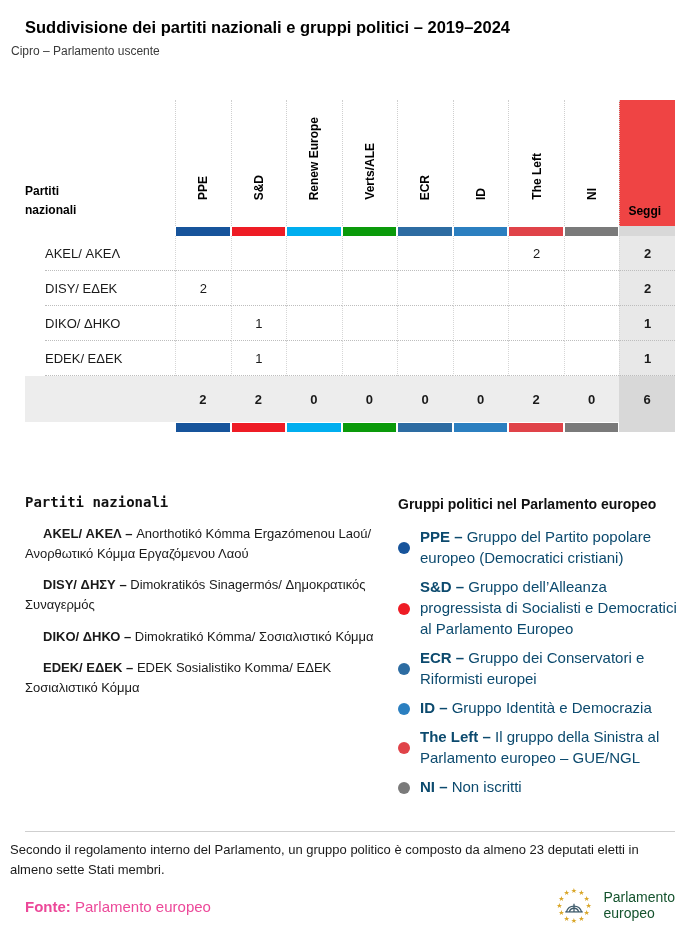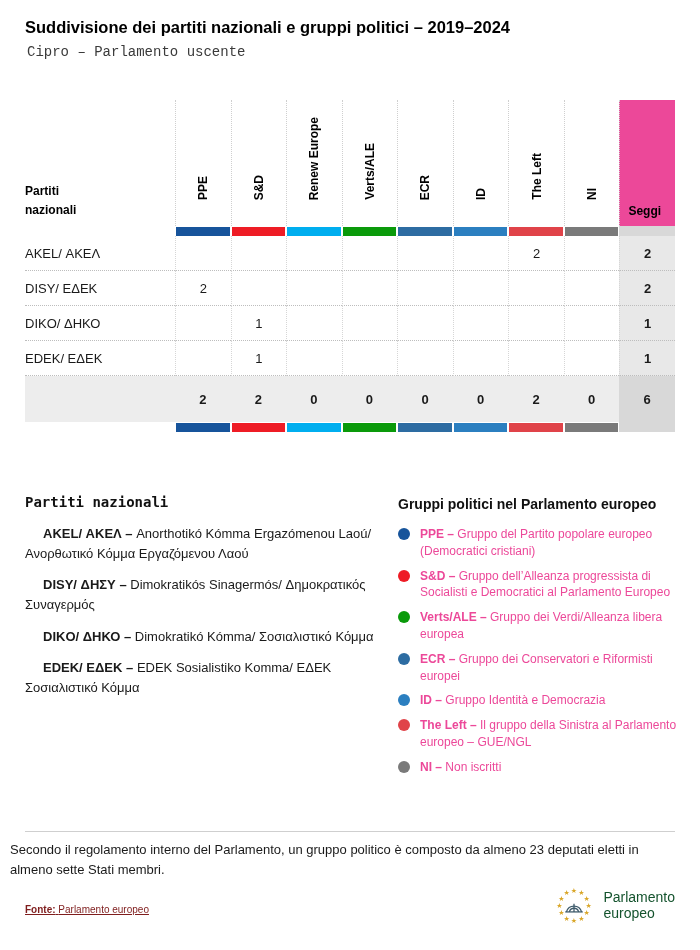--- a/index.html
+++ b/index.html
@@ -1,75 +1,75 @@
 <!DOCTYPE html>
 <html><head>
 <meta charset="utf-8">
 <style>
   * { margin:0; padding:0; box-sizing:border-box; }
   html,body { background:#ffffff; }
   body { font-family:"Liberation Sans", sans-serif; color:#1a1a1a; }
   .page { position:relative; width:700px; height:950px; background:#ffffff; overflow:hidden; }
 
   .title { position:absolute; left:25px; top:18px; font-size:16.5px; font-weight:bold; color:#000; }
-  .subtitle { position:absolute; left:27px; top:44px; font-size:14px; color:#3a3a3a;font-family:Liberation Mono, monospace; }
+  .subtitle { position:absolute; left:11px; top:44px; font-size:12px; color:#3a3a3a; }
 
   
   .seats-table { position:absolute; left:25px; top:100px; width:650px;
                  display:grid; grid-template-columns:150px repeat(9, 1fr); }
   .cell { display:flex; align-items:center; justify-content:center; font-size:13px; color:#1a1a1a; }
 
   .head-party { height:126px; align-items:flex-end; justify-content:flex-start; padding-bottom:6px; }
   .head-party-text { width:62px; font-weight:bold; font-size:12px; line-height:1.6; color:#000; }
 
   .head-group { height:126px; align-items:flex-end; padding-bottom:26px; border-left:1px dotted #cfcfcf; }
   .vlabel { writing-mode:vertical-rl; transform:rotate(180deg); font-weight:bold; font-size:12px;
             white-space:nowrap; color:#000; }
 
   .head-seggi { height:126px; align-items:flex-end; justify-content:flex-start;
                 padding:0 0 8px 8px; font-weight:bold; font-size:12px; color:#000;
-                background:#ec4899; border-left:1px dotted #cfcfcf; }
+                background:#ef4444; border-left:1px dotted #cfcfcf; }
 
   .bar-empty, .bar-cell, .bar-seggi { height:10px; }
   .bar-cell { padding:0; }
   .bar { height:9px; flex:1; margin:0 1px; }
   .bar-seggi { background:#d8d8d8; }
 
-  .body-party { height:35px; justify-content:flex-start; border-bottom:1px dotted #bdbdbd; }
+  .body-party { height:35px; justify-content:flex-start; border-bottom:1px dotted #bdbdbd;margin-left:20px; }
   .body-val   { height:35px; border-bottom:1px dotted #bdbdbd; border-left:1px dotted #d6d6d6; }
   .body-seggi { height:35px; border-bottom:1px dotted #bdbdbd; border-left:1px dotted #d6d6d6;
                 background:#e8e8e8; font-weight:bold; }
 
   .total-party { height:46px; background:#ededed; }
   .total-val   { height:46px; background:#ededed; font-weight:bold; }
   .total-seggi { height:46px; background:#d8d8d8; font-weight:bold; }
 
   
   .legend-left { position:absolute; left:25px; top:494px; width:352px; }
   .legend-left-heading { font-family:"DejaVu Sans Mono", monospace; font-weight:bold;
                          font-size:14px; color:#111; margin-bottom:14px; }
   .party-item { font-size:13px; line-height:1.55; color:#1a1a1a; margin-bottom:11px; }
   .party-item strong { font-weight:bold;margin-left:18px; }
 
   .legend-right { position:absolute; left:398px; top:496px; width:280px; }
   .legend-right-heading { font-weight:bold; font-size:14px; color:#111; margin-bottom:14px; }
-  .group-item { display:flex; align-items:flex-start; margin-bottom:8px;
-                font-size:12px; line-height:1.4; color:#ec4899; }
+  .group-item { display:flex; align-items:center; margin-bottom:8px;
+                font-size:15px; line-height:1.4; color:#0c4a6e; }
   .dot { width:12px; height:12px; border-radius:50%; flex:0 0 12px; margin:2px 10px 0 0; }
   .group-text strong { font-weight:bold; }
 
   
   .footnote-rule { position:absolute; left:25px; top:831px; width:650px;
                    border:none; border-top:1px solid #cfcfcf; }
   .footnote { position:absolute; left:10px; top:840px; width:650px;
               font-size:13px; line-height:1.5; color:#1a1a1a; }
 
   .footer { position:absolute; left:25px; top:888px; width:650px;
             display:flex; justify-content:space-between; align-items:flex-end; }
-  .source { font-size:10px; color:#7f1d1d; padding-bottom:8px;text-decoration:underline; }
+  .source { font-size:15px; color:#ec4899; padding-bottom:8px; }
   .source strong { font-weight:bold; }
   .logo-wrap { display:flex; align-items:center; gap:9px; }
   .logo-text { font-weight:normal; font-size:14px; line-height:1.12; color:#14532d;
                display:flex; flex-direction:column; }
 </style>
 </head>
 <body>
 
 <div class="page">
 
@@ -222,24 +222,20 @@
   <div class="legend-right">
     <div class="legend-right-heading">Gruppi politici nel Parlamento europeo</div>
     <div>
         <div class="group-item">
           <span class="dot" style="background: rgb(23, 84, 155);"></span>
           <div class="group-text"><strong>PPE –</strong><span> Gruppo del Partito popolare europeo (Democratici cristiani)</span></div>
         </div>
         <div class="group-item">
           <span class="dot" style="background: rgb(238, 28, 37);"></span>
           <div class="group-text"><strong>S&amp;D –</strong><span> Gruppo dell’Alleanza progressista di Socialisti e Democratici al Parlamento Europeo</span></div>
-        </div>
-        <div class="group-item">
-          <span class="dot" style="background: rgb(10, 154, 10);"></span>
-          <div class="group-text"><strong>Verts/ALE –</strong><span> Gruppo dei Verdi/Alleanza libera europea</span></div>
         </div>
         <div class="group-item">
           <span class="dot" style="background: rgb(45, 108, 162);"></span>
           <div class="group-text"><strong>ECR –</strong><span> Gruppo dei Conservatori e Riformisti europei</span></div>
         </div>
         <div class="group-item">
           <span class="dot" style="background: rgb(43, 127, 192);"></span>
           <div class="group-text"><strong>ID –</strong><span> Gruppo Identità e Democrazia</span></div>
         </div>
         <div class="group-item">

